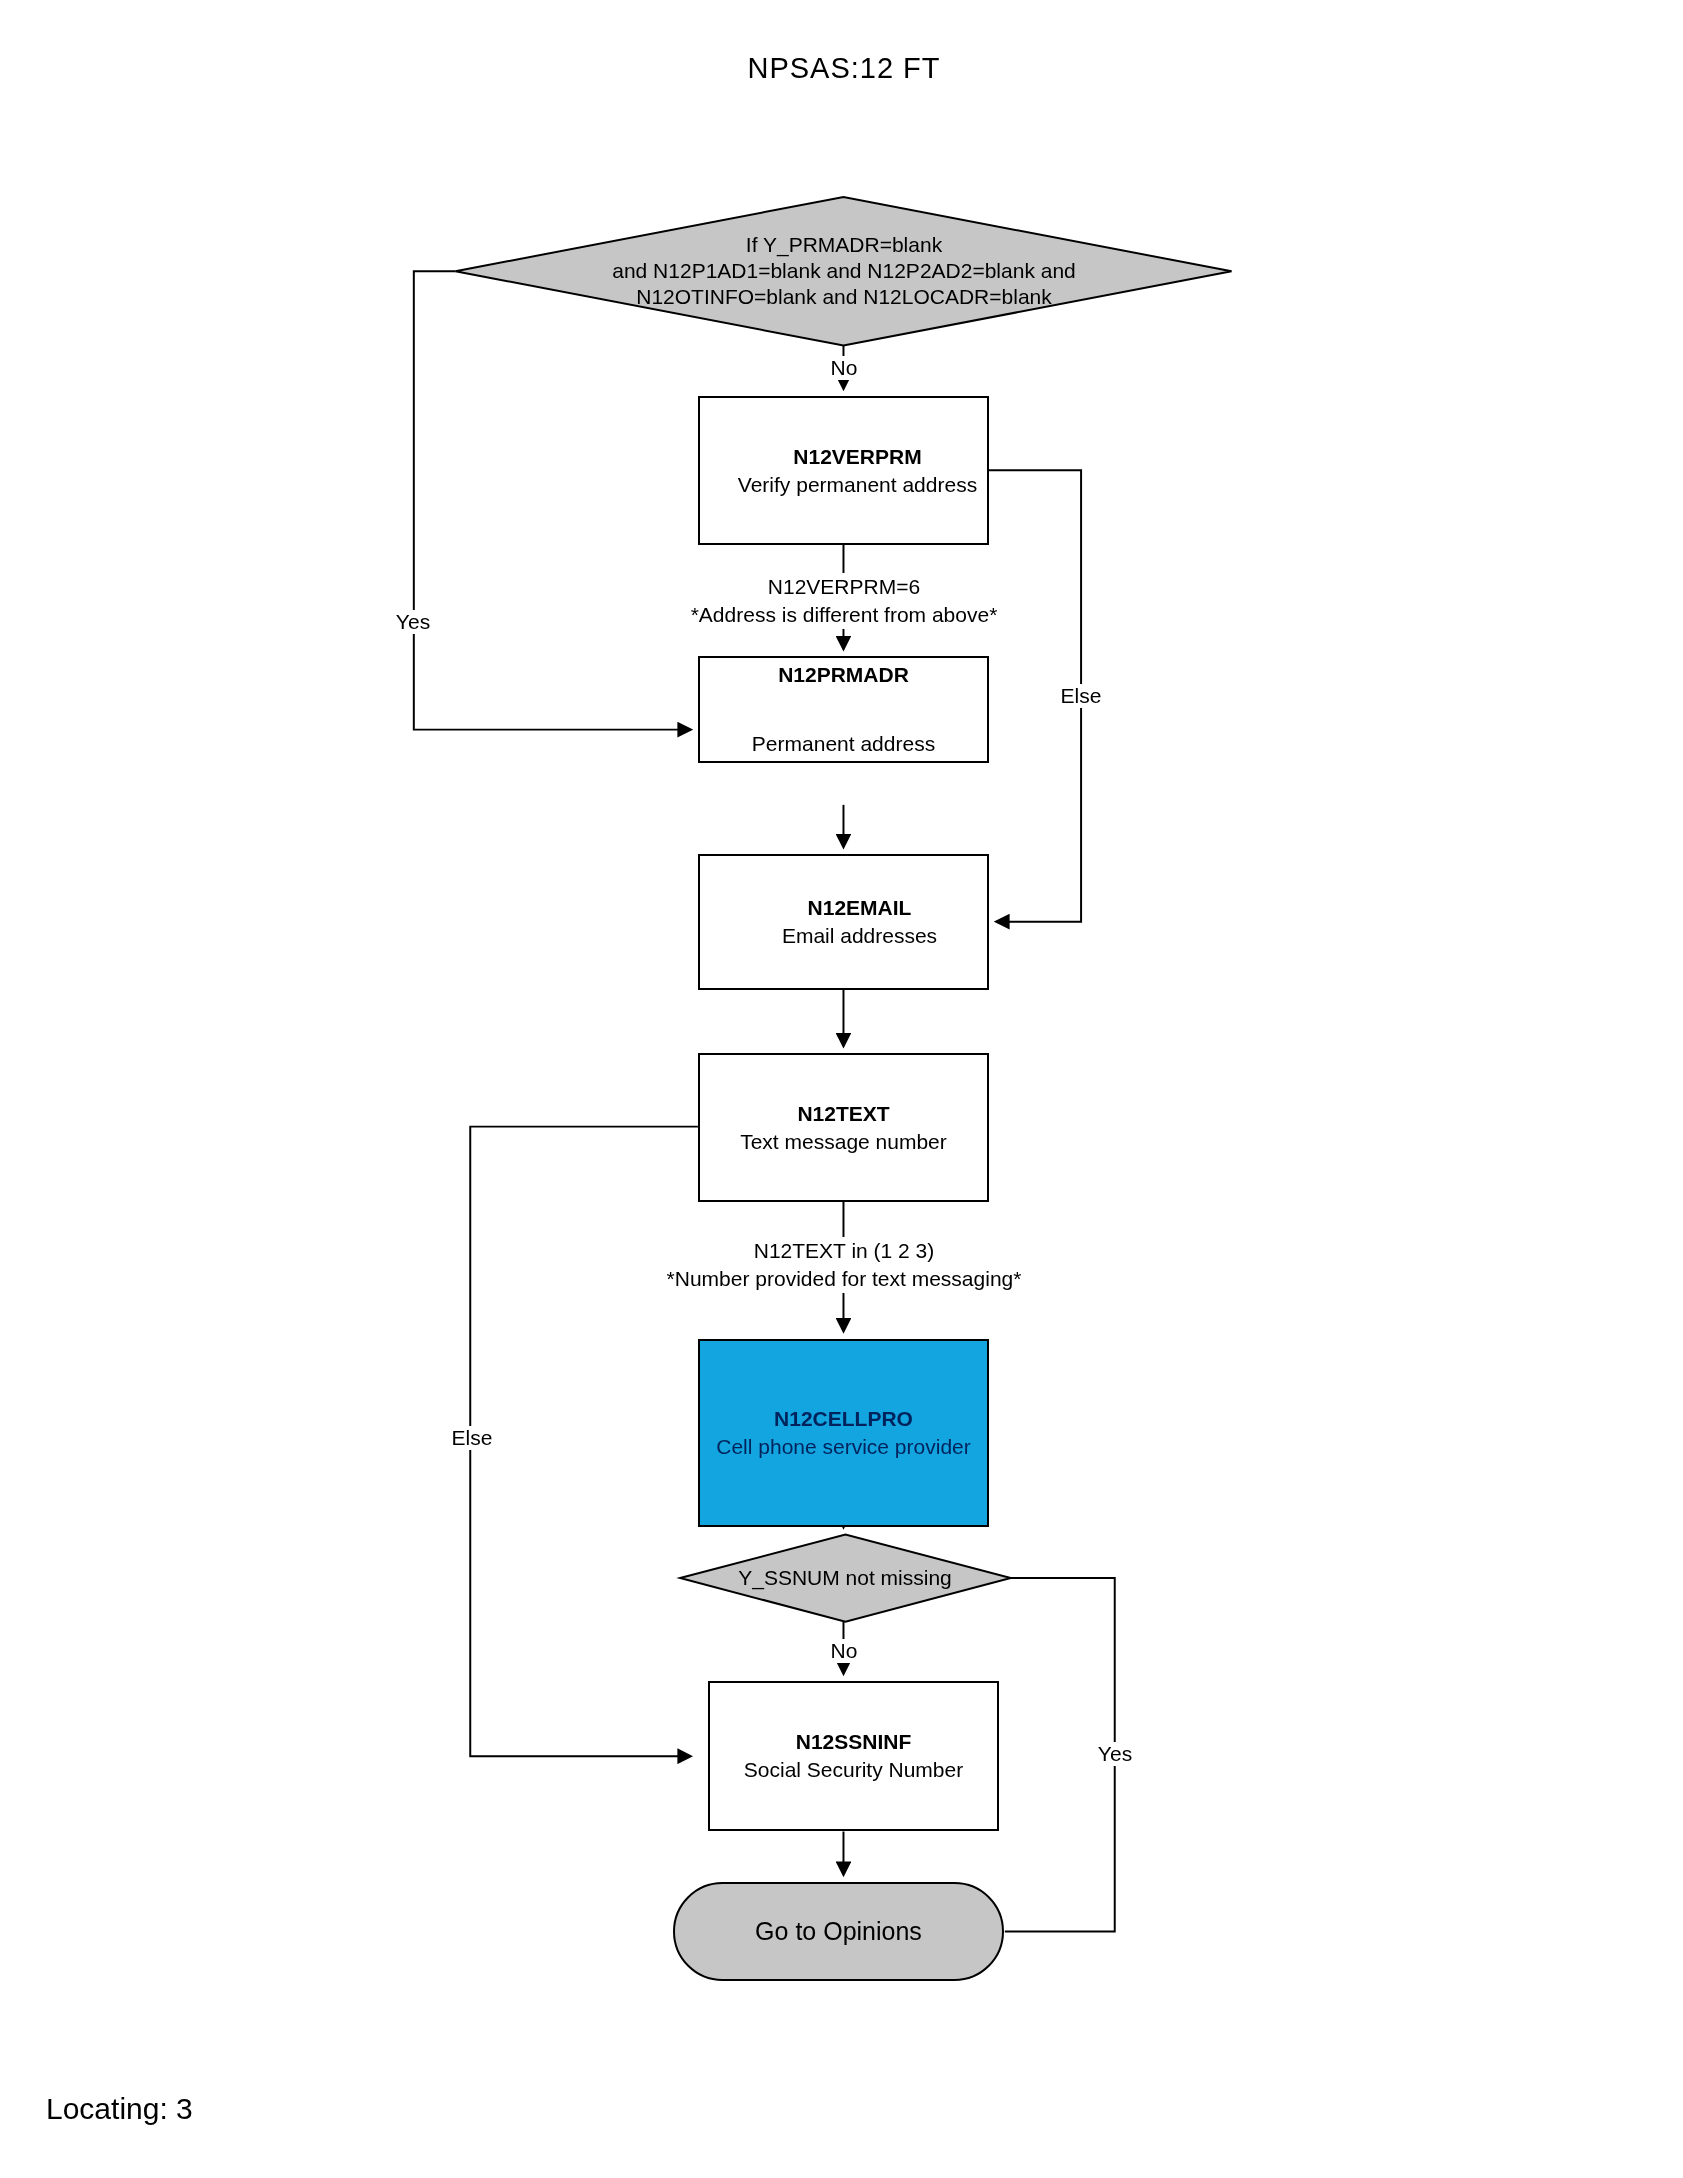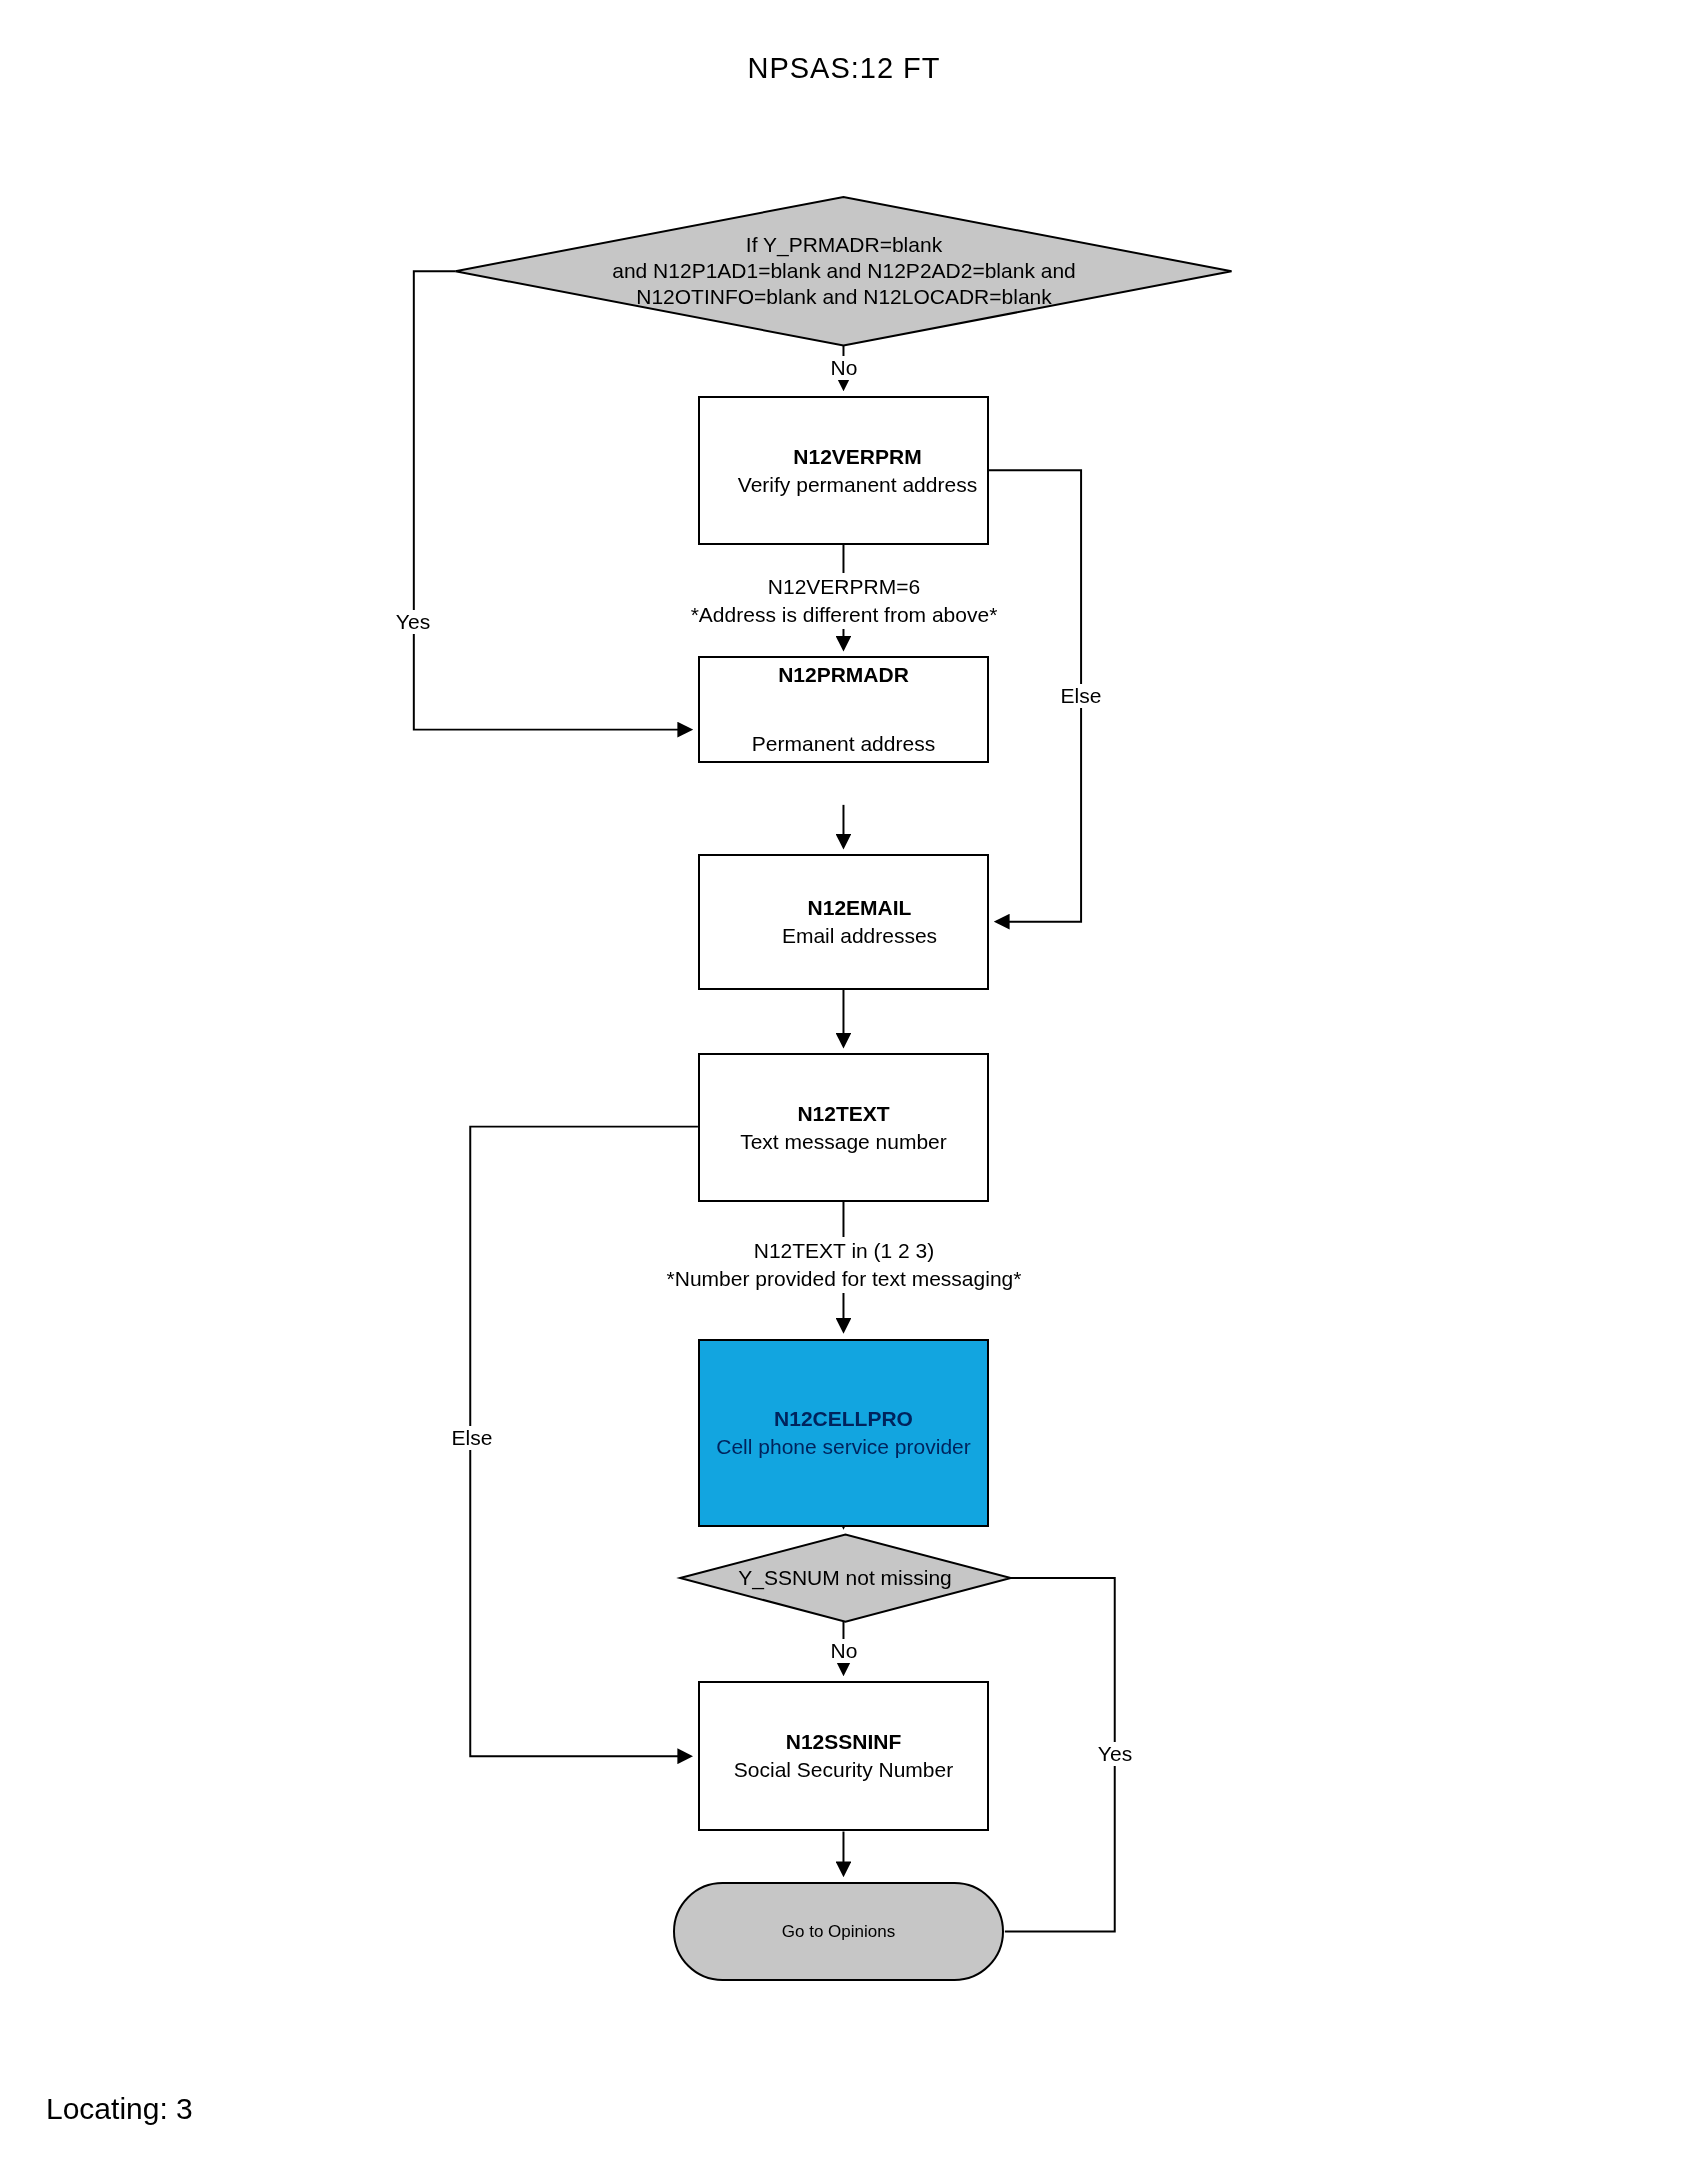--- a/index.html
+++ b/index.html
@@ -75,21 +75,21 @@
     top: 1882px;
     width: 331px;
     height: 99px;
     box-sizing: border-box;
     border: 2px solid #000000;
     border-radius: 50px;
     background: #c6c6c6;
     display: flex;
     justify-content: center;
     align-items: center;
-    font-size: 17px;
+    font-size: 25px;
   }
   .diamond-text {
     position: absolute;
     transform: translate(-50%, -50%);
     text-align: center;
     font-size: 21px;
     line-height: 26px;
     white-space: nowrap;
   }
   .lbl {
@@ -177,21 +177,21 @@
   <div class="node" style="top:1053px; height:149px;">
     <span class="node-title">N12TEXT</span>
     <span class="node-desc">Text message number</span>
   </div>
 
   <div class="node highlight" style="top:1339px; height:188px;">
     <span class="node-title">N12CELLPRO</span>
     <span class="node-desc">Cell phone service provider</span>
   </div>
 
-  <div class="node" style="top:1681px; height:150px;">
+  <div class="node" style="top:1681px; height:150px;margin-left:10px;">
     <span class="node-title">N12SSNINF</span>
     <span class="node-desc">Social Security Number</span>
   </div>
 
   <div class="terminal">
     <span>Go to Opinions</span>
   </div>
 
   <div class="lbl" style="left:844px; top:368px;">No</div>
   <div class="lbl" style="left:413px; top:622px;">Yes</div>

